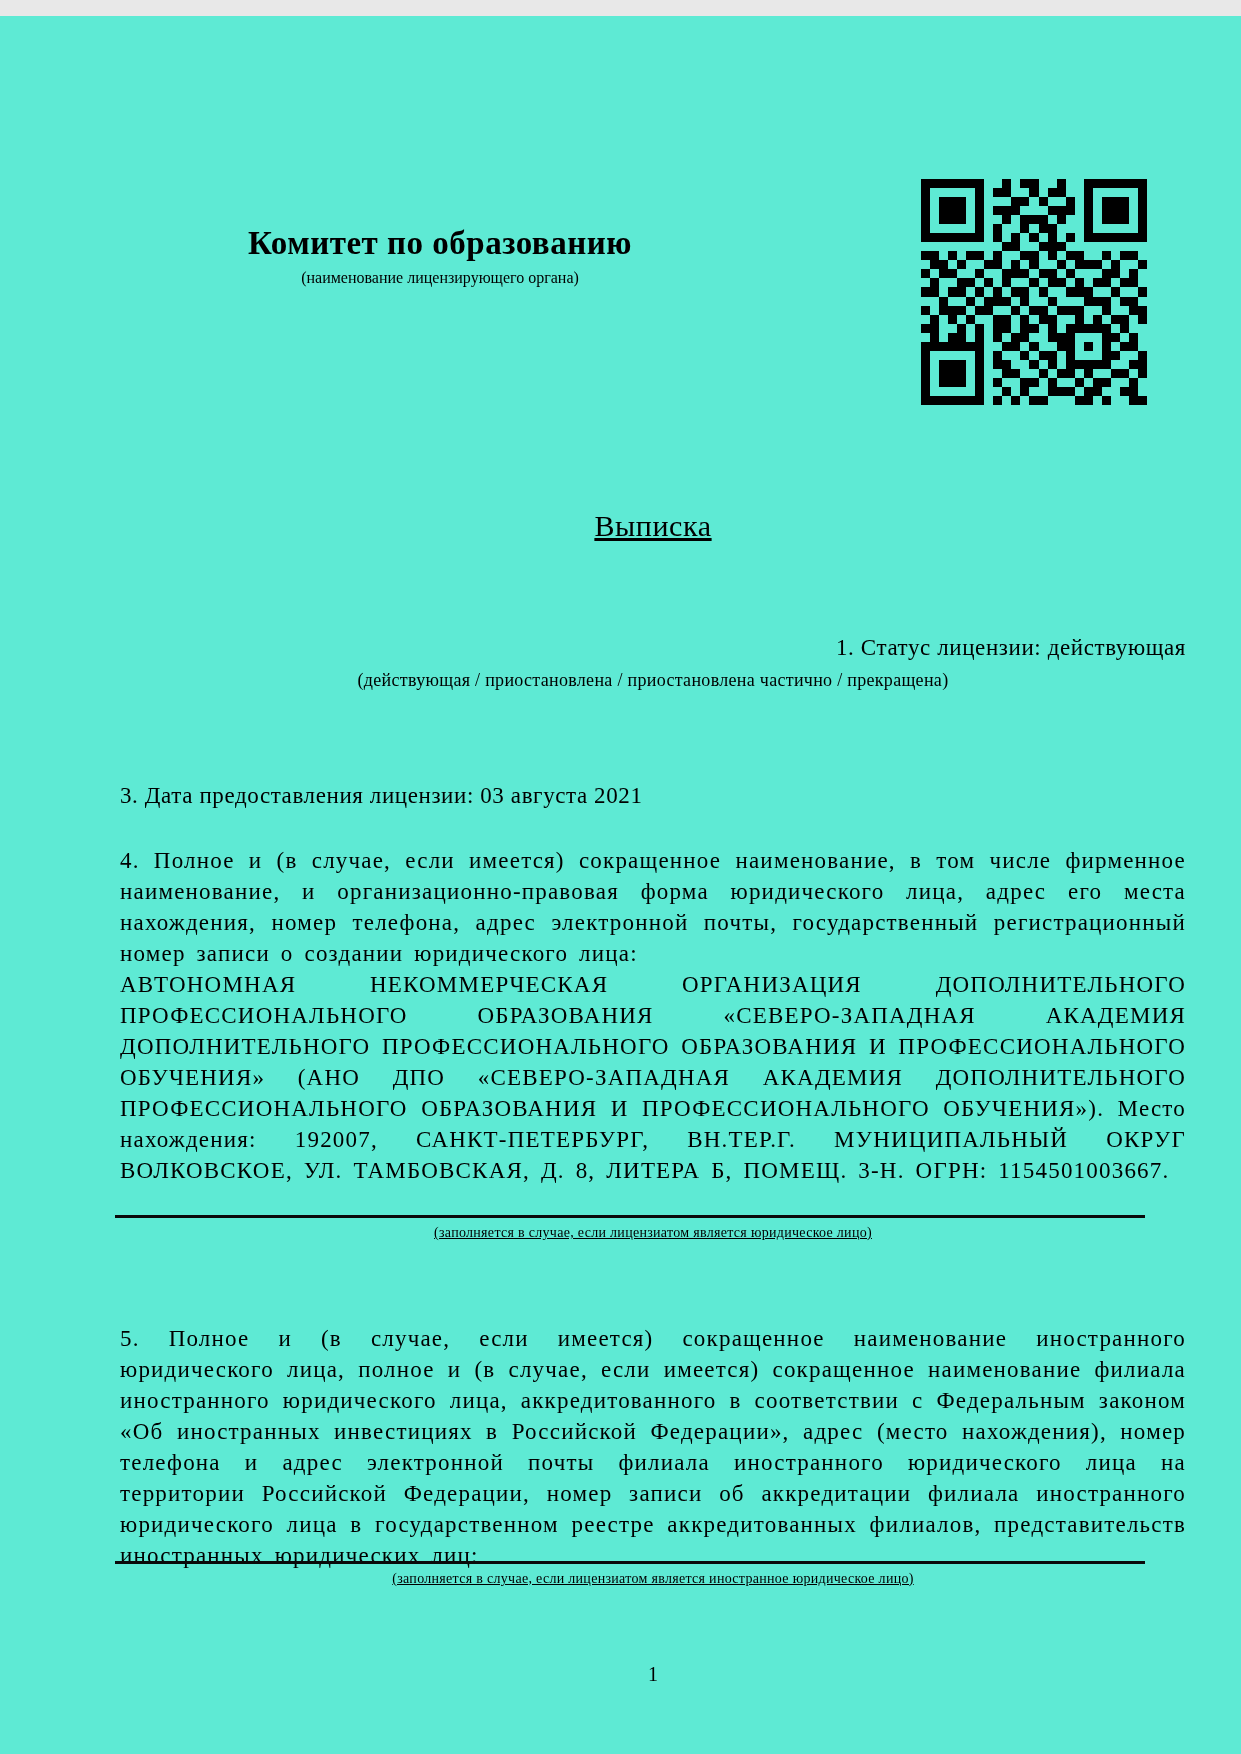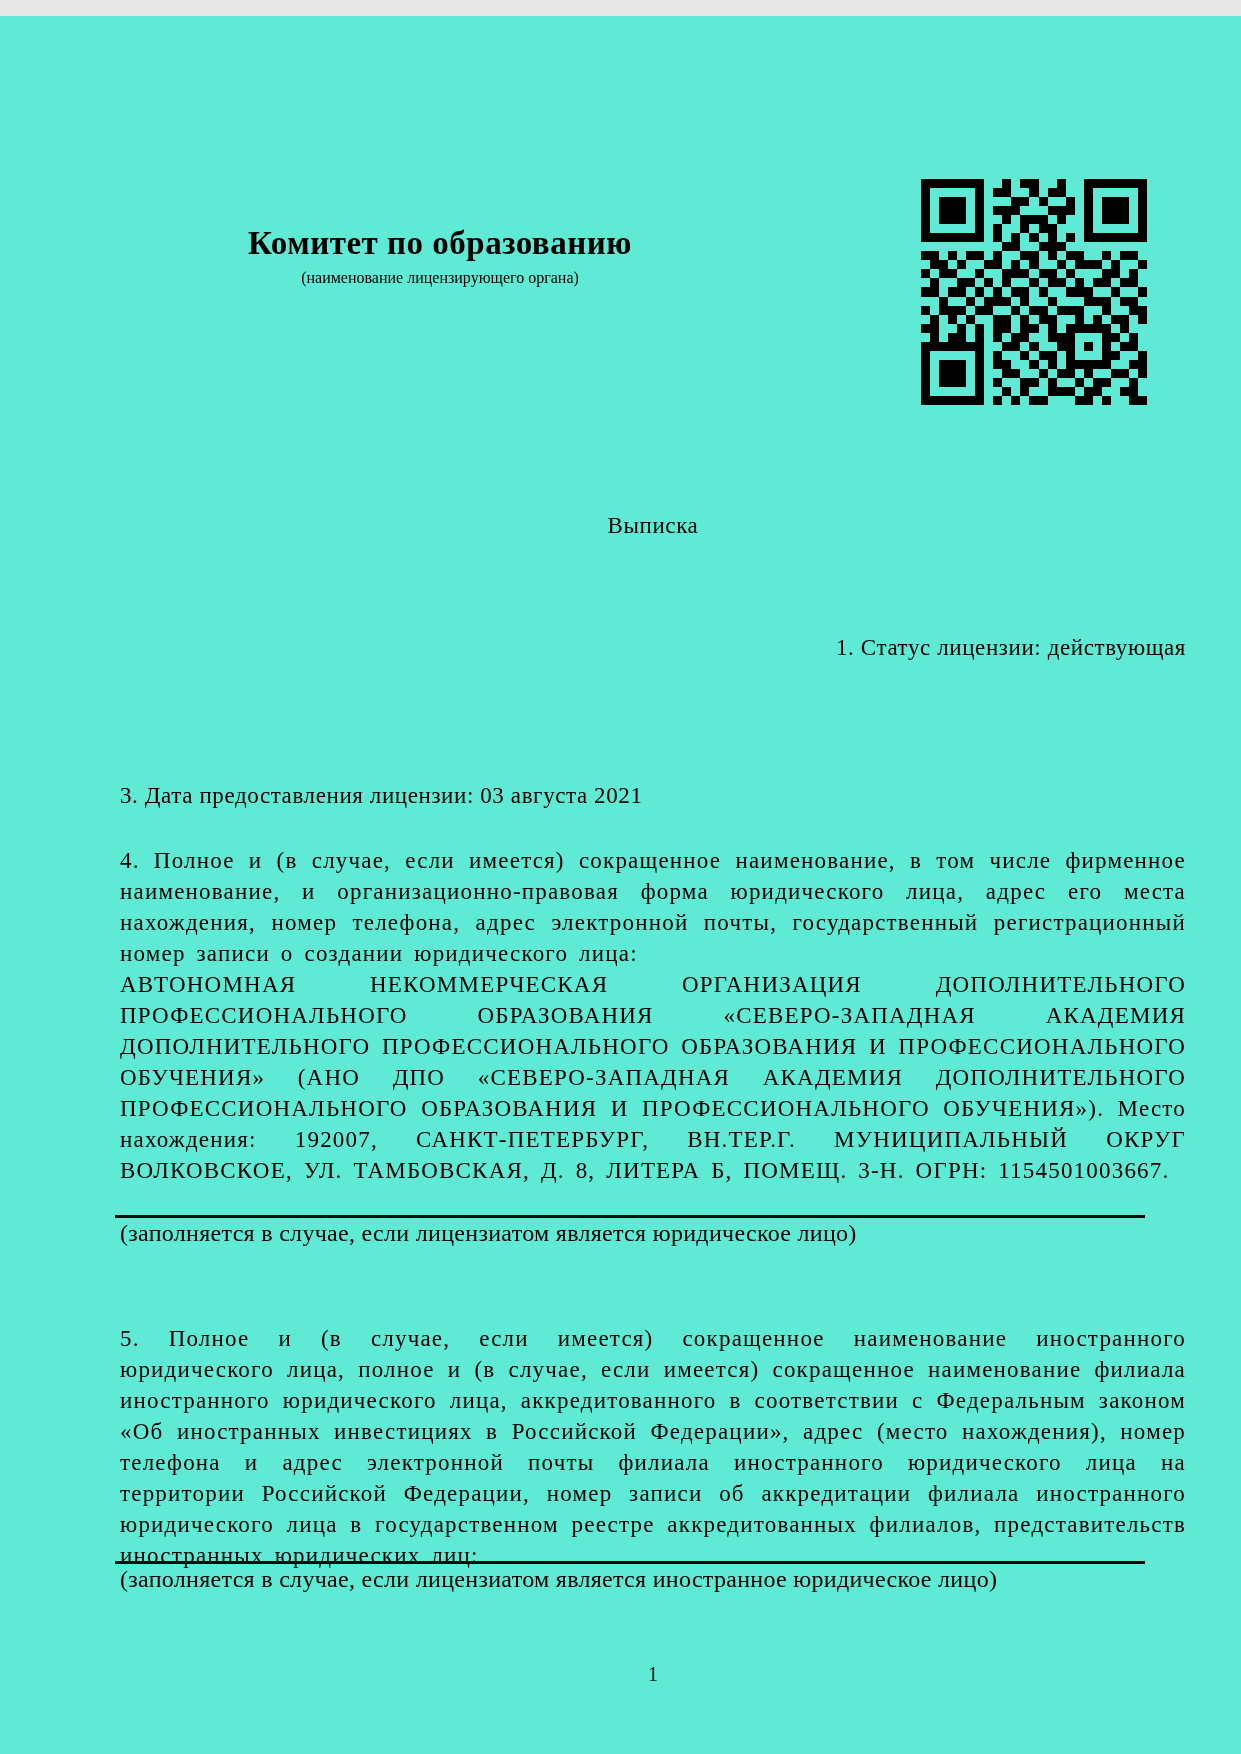--- a/index.html
+++ b/index.html
@@ -20,40 +20,40 @@
   .header-title{
     font-size:33px;font-weight:bold;line-height:44px;
     letter-spacing:.5px;
   }
   .header-caption{
     font-size:16px;line-height:22px;margin-top:2px;
   }
   .qr{left:921px;top:163px;width:226px;height:226px;}
   .qr svg{display:block;width:226px;height:226px;}
   .col{left:120px;width:1066px;}
-  .doc-title{top:494px;text-align:center;font-size:23px;line-height:31px;letter-spacing:.6px;}
+  .doc-title{top:494px;text-align:center;font-size:30px;line-height:31px;letter-spacing:.6px;text-decoration:underline;}
   .line-item{font-size:23px;line-height:31px;letter-spacing:.6px;}
   .item1{top:616px;text-align:right;}
   .item1-cap{top:652px;text-align:center;font-size:18px;line-height:24px;letter-spacing:.3px;}
   .item2{top:701px;}
   .item3{top:764px;}
   .para{
     font-size:23px;line-height:31px;
     text-align:justify;
     letter-spacing:1.2px;word-spacing:4px;
   }
   .item4{top:829px;}
   .rule{
     height:3px;background:#0a0a0a;
     left:115px;width:1030px;
   }
   .rule1{top:1199px;}
   .rule2{top:1545px;}
   .fill-cap{
-    text-align:left;font-size:24px;line-height:24px;letter-spacing:.3px;
+    text-align:center;font-size:14px;line-height:24px;letter-spacing:.3px;text-decoration:underline;
   }
   .cap1{top:1205px;}
   .cap2{top:1551px;}
   .item5{top:1307px;}
   .pagenum{top:1645px;text-align:center;font-size:20px;line-height:26px;}
 </style>
 </head>
 <body>
 
 <div class="page">
@@ -401,20 +401,21 @@
         <rect x="23" y="24" width="1" height="1"></rect>
         <rect x="24" y="24" width="1" height="1"></rect>
       </svg>
   </div>
 
   <div class="abs col doc-title">
     <div>Выписка</div>
   </div>
 
   <div class="abs col line-item item1">1. Статус лицензии: действующая</div>
+  <div class="abs col item1-cap">(действующая / приостановлена / приостановлена частично / прекращена)</div>
 
 
   <div class="abs col line-item item3">3. Дата предоставления лицензии: 03 августа 2021</div>
 
   <div class="abs col item4">
     <div class="para">4. Полное и (в случае, если имеется) сокращенное наименование, в том числе фирменное наименование, и организационно-правовая форма юридического лица, адрес его места нахождения, номер телефона, адрес электронной почты, государственный регистрационный номер записи о создании юридического лица:</div>
     <div class="para">АВТОНОМНАЯ НЕКОММЕРЧЕСКАЯ ОРГАНИЗАЦИЯ ДОПОЛНИТЕЛЬНОГО ПРОФЕССИОНАЛЬНОГО ОБРАЗОВАНИЯ «СЕВЕРО-ЗАПАДНАЯ АКАДЕМИЯ ДОПОЛНИТЕЛЬНОГО ПРОФЕССИОНАЛЬНОГО ОБРАЗОВАНИЯ И ПРОФЕССИОНАЛЬНОГО ОБУЧЕНИЯ» (АНО ДПО «СЕВЕРО-ЗАПАДНАЯ АКАДЕМИЯ ДОПОЛНИТЕЛЬНОГО ПРОФЕССИОНАЛЬНОГО ОБРАЗОВАНИЯ И ПРОФЕССИОНАЛЬНОГО ОБУЧЕНИЯ»). Место нахождения: 192007, САНКТ-ПЕТЕРБУРГ, ВН.ТЕР.Г. МУНИЦИПАЛЬНЫЙ ОКРУГ ВОЛКОВСКОЕ, УЛ. ТАМБОВСКАЯ, Д. 8, ЛИТЕРА Б, ПОМЕЩ. 3-Н. ОГРН: 1154501003667.</div>
   </div>
 
   <div class="abs rule rule1"></div>

